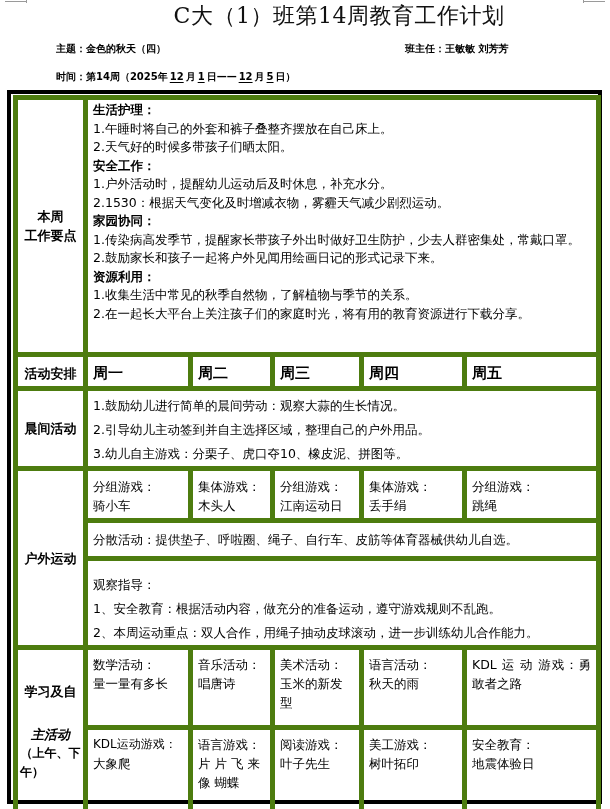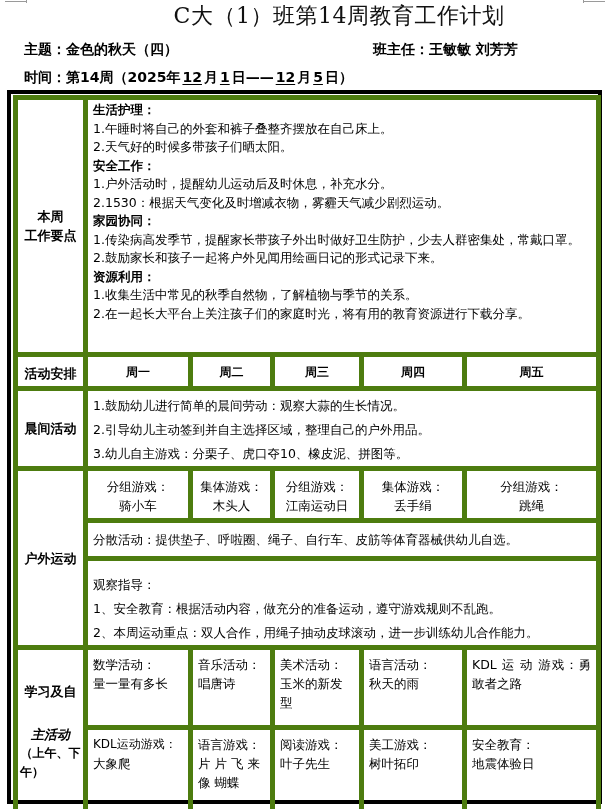--- a/index.html
+++ b/index.html
@@ -7,38 +7,38 @@
          font-family:"DejaVu Sans", "Liberation Sans", sans-serif; color:#000; }
   .corner { position:absolute; height:1px; background:#9a9a9a; top:1px; }
   .corner.l { left:5px; width:22px; }
   .corner.l::after { content:""; position:absolute; right:0; top:-1px; width:1px; height:3px; background:#9a9a9a; }
   .corner.r { left:583px; width:22px; }
   .corner.r::before { content:""; position:absolute; left:0; top:-1px; width:1px; height:3px; background:#9a9a9a; }
 
   .title { position:absolute; left:0; width:610px; top:2px; text-align:center;
            font-family:"DejaVu Serif", "Liberation Serif", serif; font-size:22px; line-height:28px;
            letter-spacing:0.5px; color:#111;margin-left:34px; }
-  .meta { position:absolute; font-size:14px; line-height:18px; font-weight:bold; white-space:nowrap; }
+  .meta { position:absolute; font-size:10px; line-height:18px; font-weight:bold; white-space:nowrap;margin-left:32px; }
   .meta.theme { left:24px; top:40px; }
   .meta.teacher { left:373px; top:40px; }
   .meta.time { left:24px; top:68px; font-weight:bold; }
   .u { text-decoration:underline; text-underline-offset:2px; padding:0 2px; }
 
   
   .frame { position:absolute; left:7px; top:90px; width:595px; height:714px;
            border:4px solid #000; box-sizing:border-box; }
 
   table.plan { position:absolute; left:13px; top:95px; width:583px; height:704px;
                border-collapse:collapse; table-layout:fixed; font-size:12.5px; }
   table.plan td { border:5px solid #4d7c0f; padding:0 5px; vertical-align:top; line-height:19px; }
   td.rowhead { text-align:center; vertical-align:middle !important; font-weight:bold; font-size:13px; padding:0 2px !important; }
-  td.dayhead { text-align:center; vertical-align:middle !important; font-weight:bold; font-size:12px;font-family:Liberation Mono, monospace; }
+  td.dayhead { text-align:left; vertical-align:middle !important; font-weight:bold; font-size:15px; }
   .sec { font-weight:bold; }
   .line { display:block; }
-  td.cell { padding:6px 5px 2px 5px !important; line-height:19px;text-align:center; }
+  td.cell { padding:6px 5px 2px 5px !important; line-height:19px; }
   td.cell2 { padding:5px 5px 2px 5px !important; line-height:26px; }
   .mid { vertical-align:middle !important; }
 </style>
 </head>
 <body>
 
 <div class="corner l"></div>
 <div class="corner r"></div>
 
 <div class="title">C大（1）班第14周教育工作计划</div>

